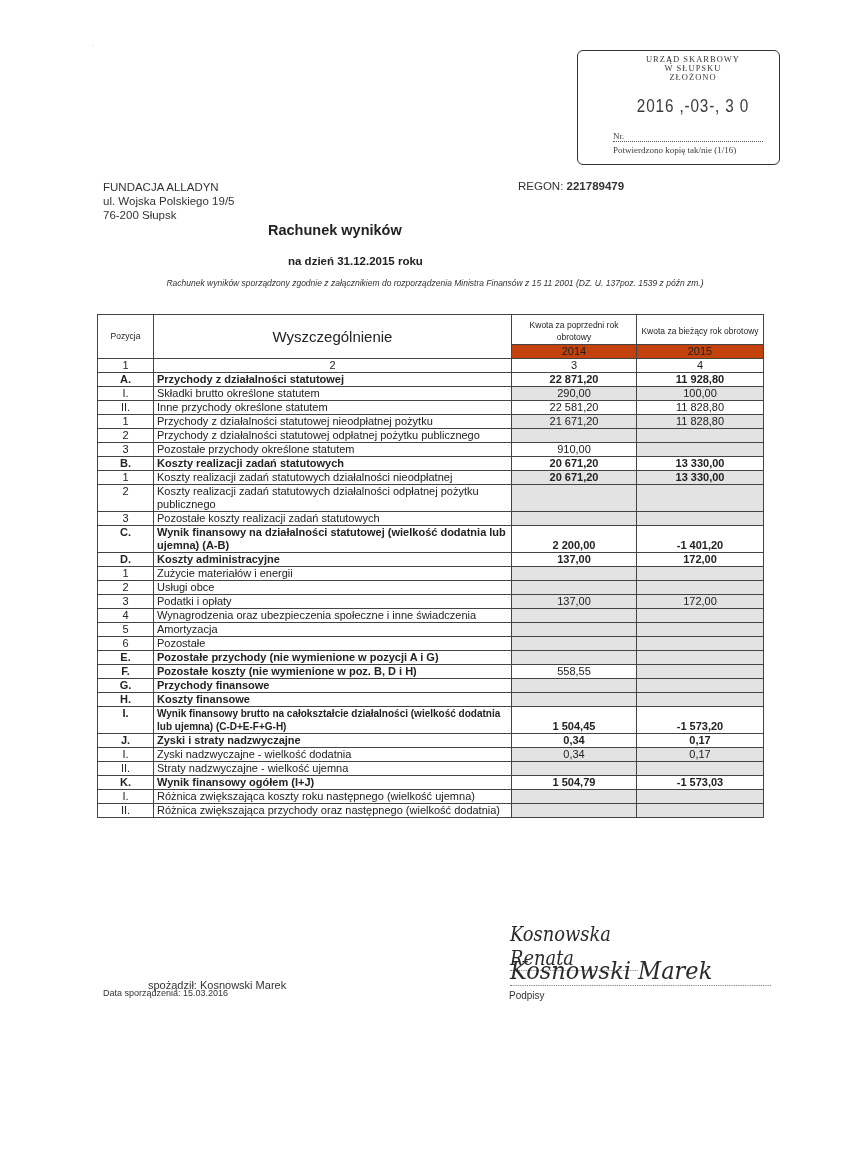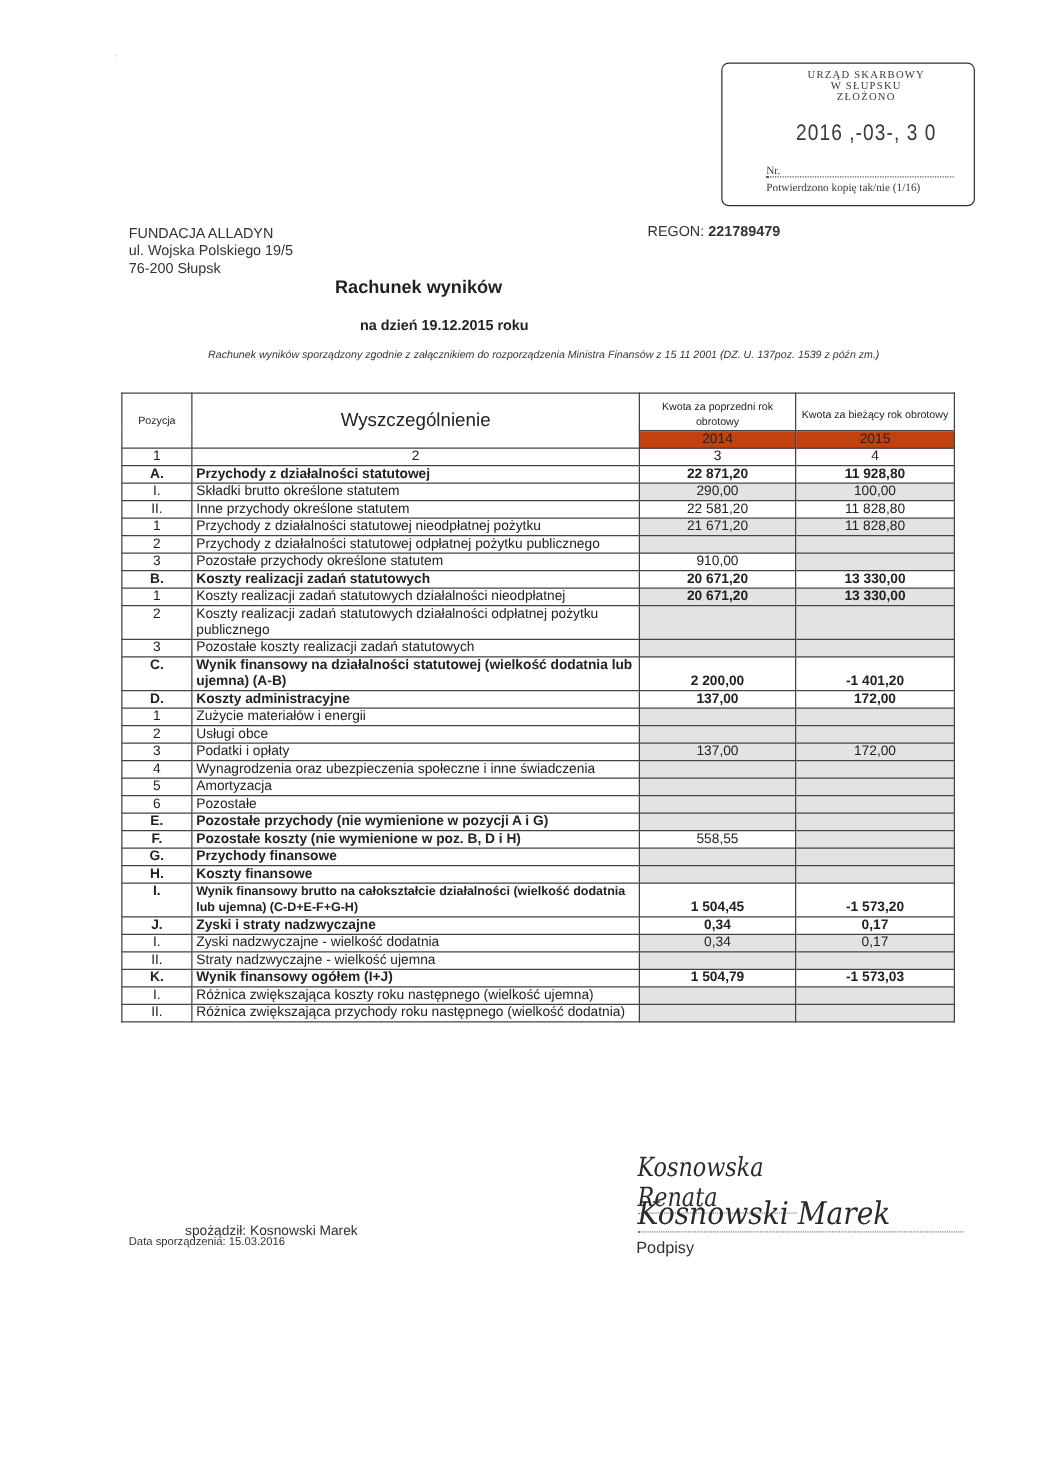--- a/index.html
+++ b/index.html
@@ -43,21 +43,21 @@
     .yr { background: #c2410c; font-weight: bold; text-align: center; }
     .colnum { text-align: center; }
     td.poz { text-align: center; }
     td.num { text-align: center; }
     tr.bold td { font-weight: bold; }
     td.shade { background: #e3e3e3; }
     td.bottom { vertical-align: bottom !important; }
 
     .spor { left: 148px; top: 956px; font-size: 11px; color: #333; margin-top: 23px; }
     .data-spor { left: 103px; top: 988px; font-size: 9px; color: #333; }
-    .podpisy { left: 509px; top: 990px; font-size: 13px; color: #333; }
+    .podpisy { left: 509px; top: 990px; font-size: 10px; color: #333; }
     .sig1 { left: 510px; top: 922px; font-size: 21px; font-family: "DejaVu Serif", serif; font-style: italic; color: #2a2a2a; border-bottom: 1px dotted #777; width: 150px; transform: scaleX(0.85); transform-origin: left; }
     .sig2 { left: 510px; top: 956px; font-size: 25px; font-family: "DejaVu Serif", serif; font-style: italic; color: #2a2a2a; border-bottom: 1px dotted #777; width: 290px; transform: scaleX(0.9); transform-origin: left; }
     .mark { left: 92px; top: 42px; font-size: 6px; color: #666; }
   </style>
 </head>
 <body>
 
 <div class="abs mark">·</div>
 
 <div class="abs stamp">
@@ -74,21 +74,21 @@
   <div>ul. Wojska Polskiego 19/5</div>
   <div>76-200 Słupsk</div>
 </div>
 
 <div class="abs regon">
   <span>REGON:</span>
   <b>221789479</b>
 </div>
 
 <div class="abs title">Rachunek wyników</div>
-<div class="abs subtitle">na dzień  19.12.2015 roku</div>
+<div class="abs subtitle">na dzień  31.12.2015 roku</div>
 <div class="abs legal">Rachunek wyników sporządzony zgodnie z załącznikiem do rozporządzenia Ministra Finansów z 15 11 2001 (DZ. U. 137poz. 1539 z późn zm.)</div>
 
 <table class="rw">
   <colgroup>
       <col class="c1">
       <col class="c2">
       <col class="c3">
       <col class="c4">
     </colgroup>
   <thead>
@@ -273,21 +273,21 @@
       <td class="num">-1 573,03</td>
     </tr>
     <tr>
       <td class="poz" style="vertical-align:top">I.</td>
       <td>Różnica zwiększająca koszty roku następnego (wielkość ujemna)</td>
       <td class="num shade"></td>
       <td class="num shade"></td>
     </tr>
     <tr>
       <td class="poz" style="vertical-align:top">II.</td>
-      <td>Różnica zwiększająca przychody roku następnego (wielkość dodatnia)</td>
+      <td>Różnica zwiększająca przychody oraz następnego (wielkość dodatnia)</td>
       <td class="num shade"></td>
       <td class="num shade"></td>
     </tr>
   </tbody>
 </table>
 
 <div class="abs sig1">Kosnowska Renata</div>
 <div class="abs spor">spożądził: Kosnowski Marek</div>
 <div class="abs sig2">Kosnowski Marek</div>
 <div class="abs data-spor">Data sporządzenia: 15.03.2016</div>

